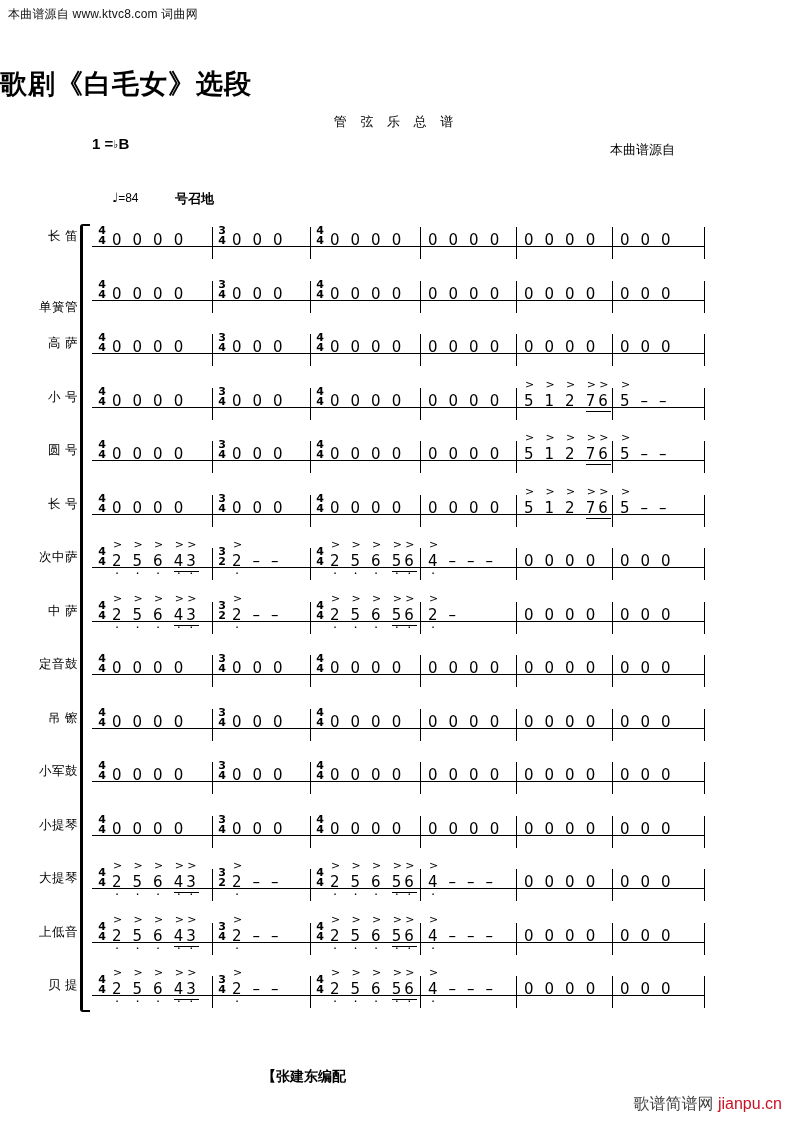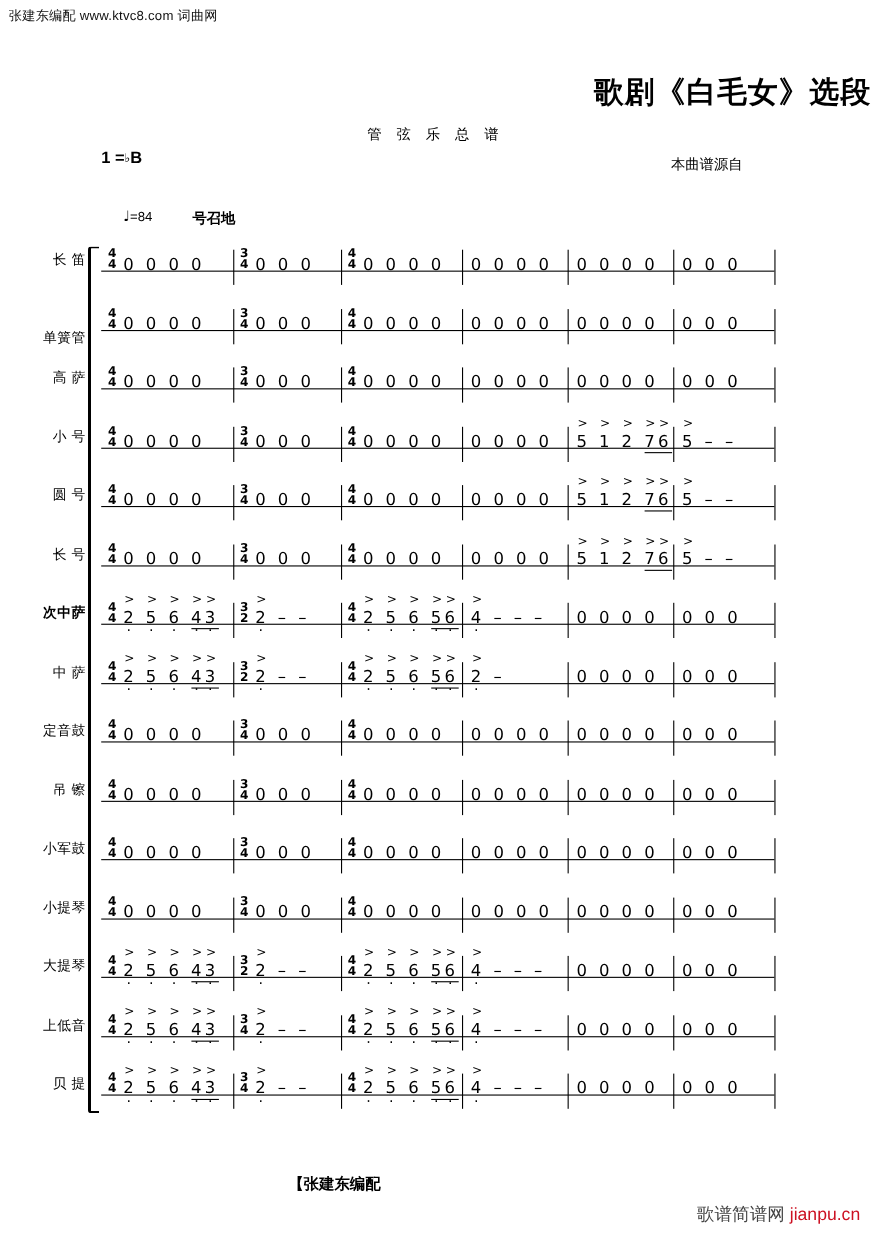--- a/index.html
+++ b/index.html
@@ -10,21 +10,21 @@
     color:#000;
     position:relative;
     overflow:hidden;
   }
   .topbar{
     position:absolute;top:6px;left:8px;
     font-size:12px;color:#111;letter-spacing:0.2px;
   }
   .title{
     position:absolute;top:66px;left:0;width:792px;
-    text-align:right;
+    text-align:left;
     font-size:27px;font-weight:bold;
     font-family:"DejaVu Sans",sans-serif;
     letter-spacing:1px;
   }
   .subtitle{
     position:absolute;top:113px;left:0;width:792px;
     text-align:center;font-size:13px;letter-spacing:5px;
   }
   .keysig{
     position:absolute;top:135px;left:92px;
@@ -103,21 +103,21 @@
   .beamgrp{display:inline-block;position:relative;margin-right:11px;}
   .beamgrp > .n{margin-right:3px;}
   .beamgrp > .n:last-child{margin-right:0;}
   .beamgrp .bline{
     position:absolute;left:0;right:0;bottom:-2px;height:0;border-bottom:1.5px solid #000;
   }
 </style>
 </head>
 <body>
 
-<div class="topbar">张建东编配 www.ktvc8.com 词曲网</div>
+<div class="topbar">本曲谱源自 www.ktvc8.com 词曲网</div>
 
 <div class="title">歌剧《白毛女》选段</div>
 <div class="subtitle">管 弦 乐 总 谱</div>
 
 <div class="keysig">1 =<span class="flat">♭</span>B</div>
 <div class="composer">本曲谱源自</div>
 
 <div class="tempo"><span class="note">♩</span>=84</div>
 <div class="sectionmark">号召地</div>
 
@@ -273,21 +273,21 @@
     </div>
     <div class="notecell" style="left: 232px; top: 280.5px;"><span class="n">0</span><span class="n">0</span><span class="n">0</span></div>
     <div class="meter" style="left: 313px; top: 275.5px;">
       <span class="num">4</span>
       <span class="den">4</span>
     </div>
     <div class="notecell" style="left: 330px; top: 280.5px;"><span class="n">0</span><span class="n">0</span><span class="n">0</span><span class="n">0</span></div>
     <div class="notecell" style="left: 428px; top: 280.5px;"><span class="n">0</span><span class="n">0</span><span class="n">0</span><span class="n">0</span></div>
     <div class="notecell" style="left: 524px; top: 280.5px;"><span class="n">5<span class="accent">&gt;</span></span><span class="n">1<span class="accent">&gt;</span></span><span class="n">2<span class="accent">&gt;</span></span><span class="beamgrp"><span class="n">7<span class="accent">&gt;</span></span><span class="n">6<span class="accent">&gt;</span></span><span class="bline"></span></span></div>
     <div class="notecell" style="left: 620px; top: 280.5px;"><span class="n">5<span class="accent">&gt;</span></span><span class="dash">–</span><span class="dash">–</span></div>
-    <div class="rowlabel" style="top: 331px; font-weight: bold;">次中萨</div>
+    <div class="rowlabel" style="top: 331px;">次中萨</div>
     <div class="staffline" style="top: 349px;"></div>
     <div class="barline" style="left: 212px; top: 330px; height: 32px;"></div>
     <div class="barline" style="left: 310px; top: 330px; height: 32px;"></div>
     <div class="barline" style="left: 420px; top: 330px; height: 32px;"></div>
     <div class="barline" style="left: 516px; top: 330px; height: 32px;"></div>
     <div class="barline" style="left: 612px; top: 330px; height: 32px;"></div>
     <div class="barline" style="left: 704px; top: 330px; height: 32px;"></div>
     <div class="meter" style="left: 95px; top: 329px;">
       <span class="num">4</span>
       <span class="den">4</span>

